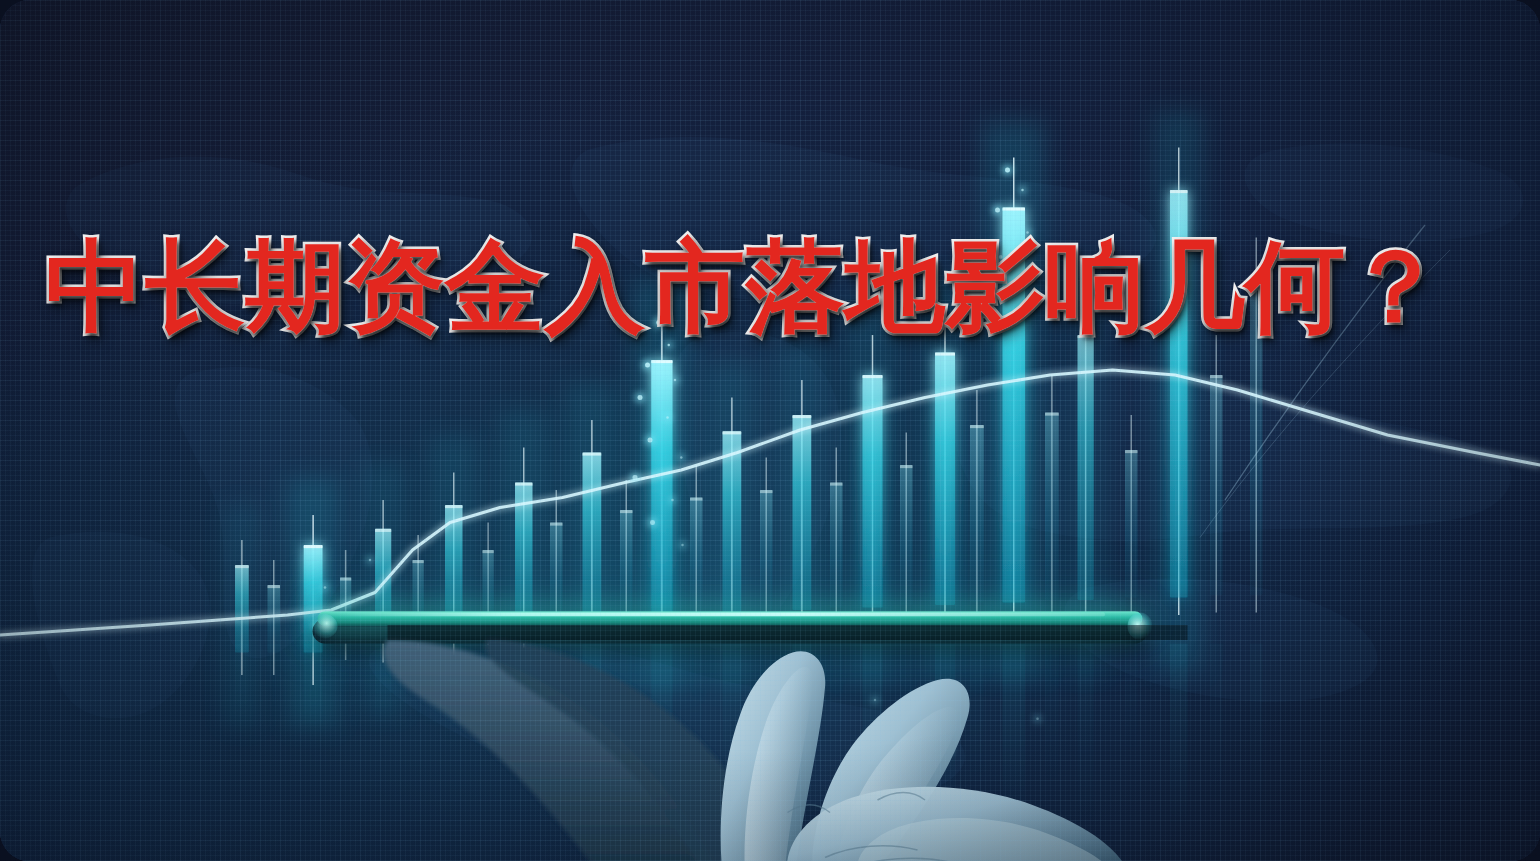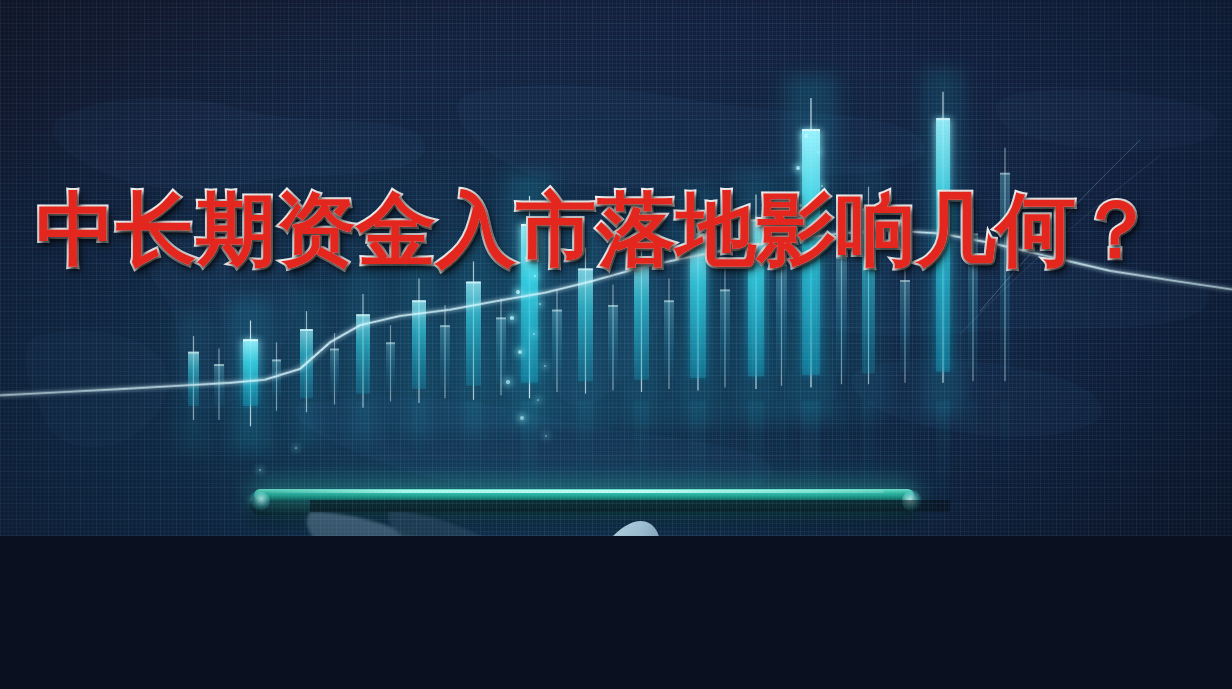--- a/index.html
+++ b/index.html
@@ -1,23 +1,24 @@
 <!DOCTYPE html>
 <html lang="zh"><head>
 <meta charset="utf-8">
 <title>中长期资金入市落地影响几何？</title>
 <style>
   html,body{margin:0;padding:0;background:#0a1020;}
   body{font-family:"Liberation Sans","DejaVu Sans",sans-serif;}
 
   #stage{
     position:relative;
-    width:1232px;height:536px;
+    width:1232px;height:689px;
     overflow:hidden;
     background:#121d39;
+    border-radius:24px;
   }
 
   
   .bg-base{
     position:absolute;inset:0;
     background:
       radial-gradient(ellipse 900px 520px at 42% 66%, rgba(21,64,92,0.85) 0%, rgba(16,42,70,0.45) 45%, rgba(0,0,0,0) 75%),
       radial-gradient(ellipse 700px 420px at 18% 78%, rgba(16,55,82,0.55) 0%, rgba(0,0,0,0) 70%),
       linear-gradient(160deg,#161c33 0%,#141f3c 28%,#132342 55%,#10203d 78%,#101b33 100%);
   }

